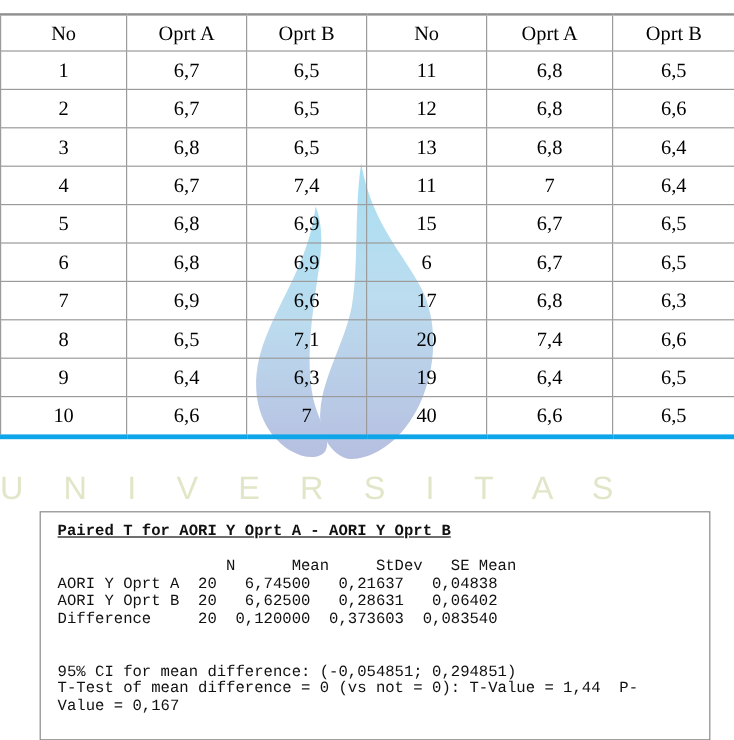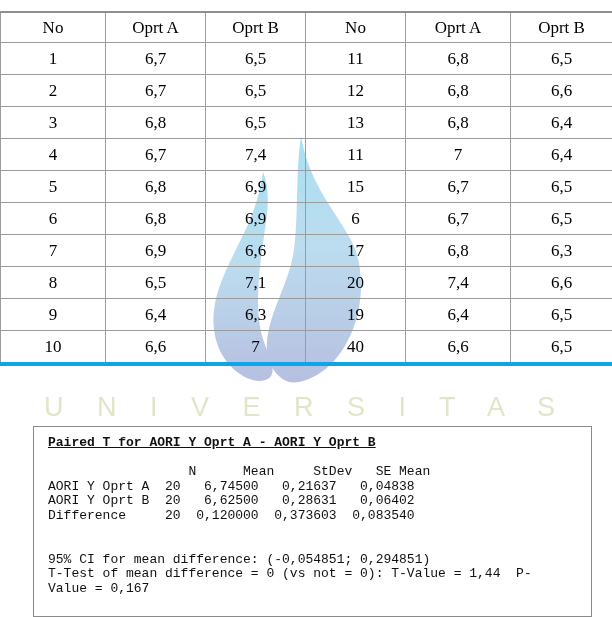--- a/index.html
+++ b/index.html
@@ -29,21 +29,20 @@
     left: 205px;
     top: 136px;
     width: 170px;
     height: 248px;
   }
   #watermark-word {
     position: absolute;
     left: 0;
     top: 392px;
     width: 612px;
-    text-align: center;
     font-family: "Liberation Sans", "DejaVu Sans", sans-serif;
     font-size: 27px;
     letter-spacing: 13px;
     color: #e2e6c8;
     font-weight: 400;
     white-space: nowrap;
   }
 
   
   #data-table-wrap {

